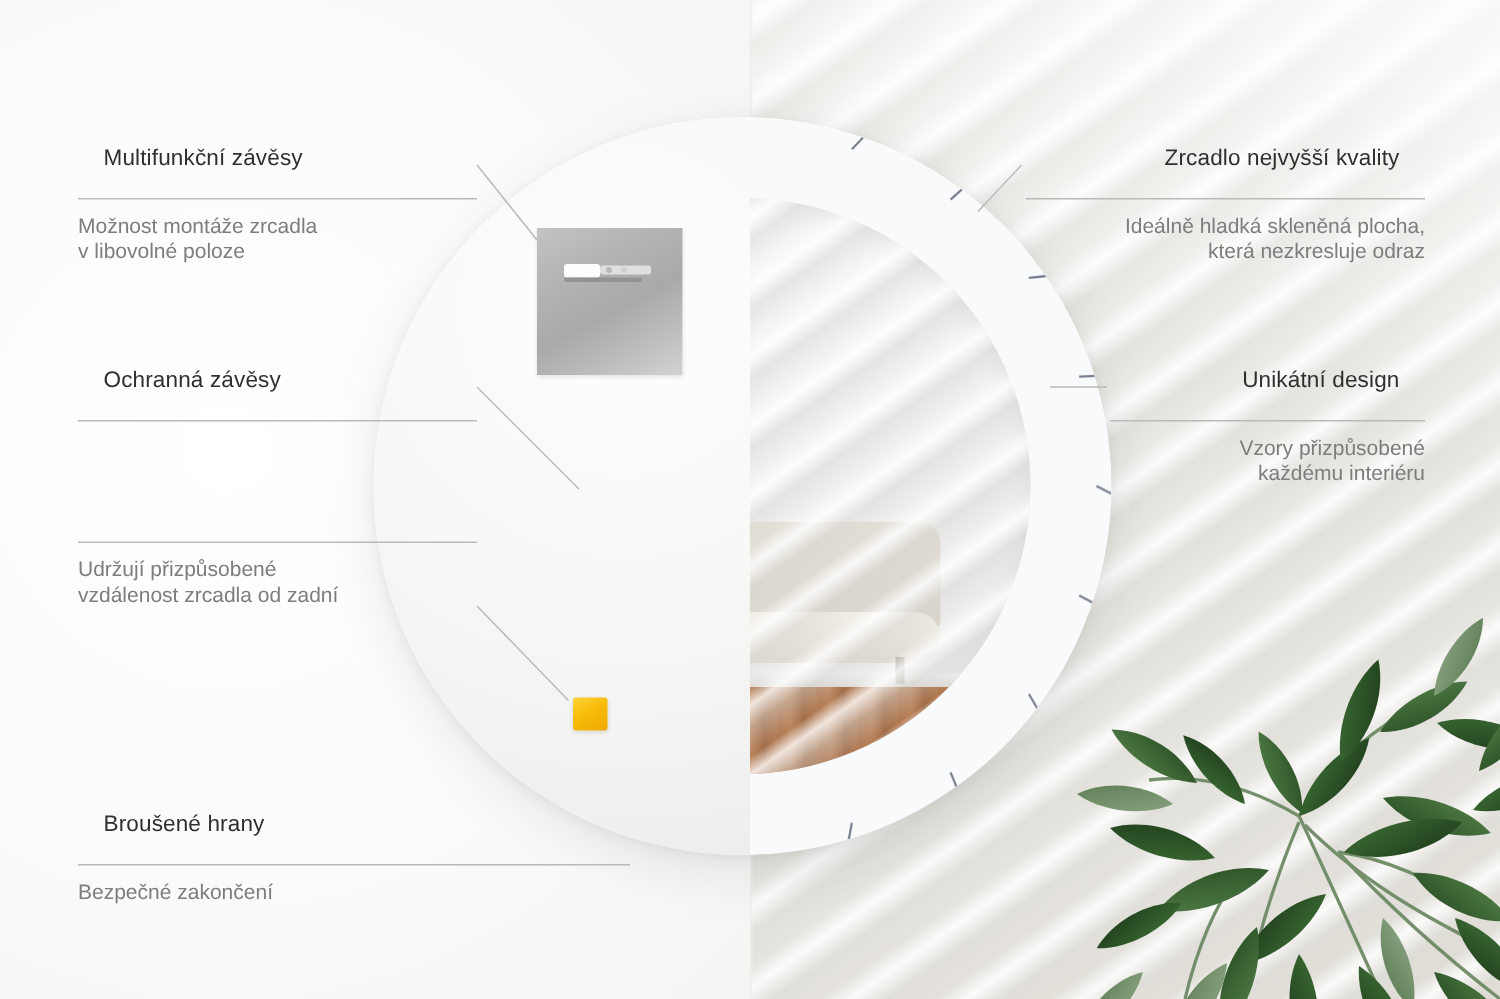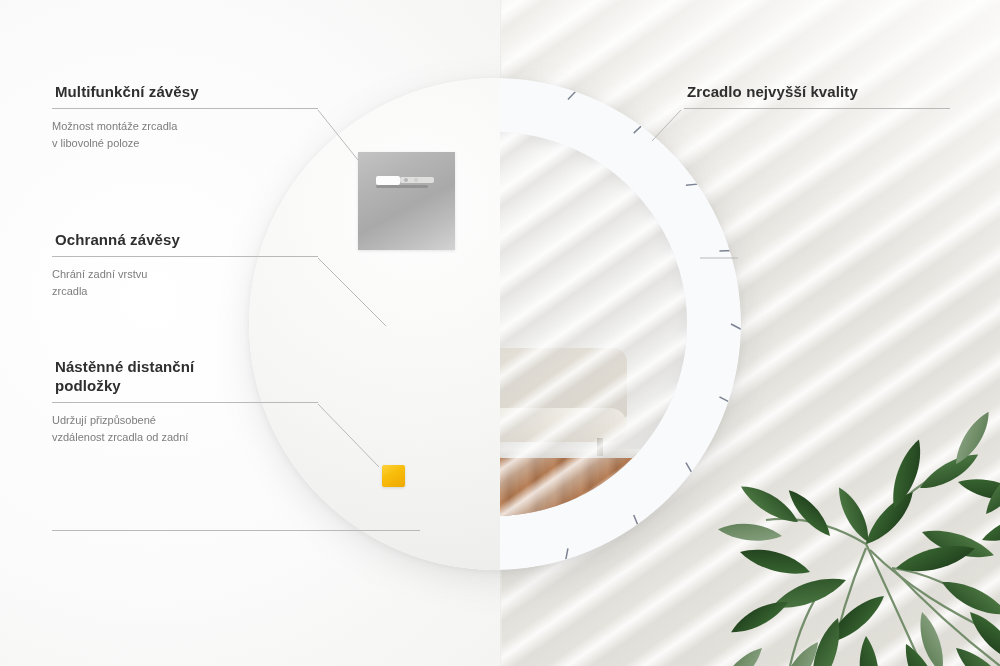--- a/index.html
+++ b/index.html
@@ -79,25 +79,25 @@
     background:linear-gradient(152deg,#c3c3c4 0%,#b4b4b5 28%,#a9a9aa 55%,#bdbdbe 78%,#d3d3d3 100%);
     box-shadow:0 1px 3px rgba(0,0,0,0.10);}
   .hanger-bracket{position:absolute;left:18px;top:22px;width:58px;height:17px;}
   .hanger-bracket svg{display:block;}
   .pad{position:absolute;left:382px;top:465px;width:23px;height:22px;
     background:linear-gradient(150deg,#fdd33a 0%,#f8bd0b 42%,#eea800 100%);
     border-radius:2px;box-shadow:0 1px 3px rgba(0,0,0,0.13);}
 
   
   .lbl{position:absolute;}
-  .lbl h3{margin:3px;font-size:15px;font-weight:bold;color:#2f2f2f;letter-spacing:.1px;
+  .lbl h3{margin:17px;font-size:15px;font-weight:normal;color:#2f2f2f;letter-spacing:.1px;
           line-height:19px;}
   .lbl .rule{height:1px;background:#b9b9b9;margin:7px 0 9px 0;}
-  .lbl p{margin:0;font-size:11px;color:#7d7d7d;line-height:17px;font-weight:400;}
-  .lbl.right{text-align:left;}
+  .lbl p{margin:0;font-size:14px;color:#7d7d7d;line-height:17px;font-weight:400;}
+  .lbl.right{text-align:right;}
 
   
   .leaders{position:absolute;left:0;top:0;width:1000px;height:666px;}
 </style>
 </head>
 <body>
 
 <div id="stage">
 
   <div class="bg-left"></div>
@@ -229,47 +229,53 @@
     <div class="rule"></div>
     <p>
       <span>Možnost montáže zrcadla</span><br>
       <span>v libovolné poloze</span>
     </p>
   </div>
 
   <div class="lbl" style="left:52px;top:227px;width:266px">
     <h3>Ochranná závěsy</h3>
     <div class="rule"></div>
-    <p>
-      <span>Chrání zadní vrstvu</span><br>
-      <span>zrcadla</span>
-    </p>
   </div>
 
   <div class="lbl" style="left:52px;top:354px;width:266px">
-    <h3>
-      <span>Nástěnné distanční</span><br>
-      <span>podložky</span>
-    </h3>
     <div class="rule"></div>
     <p>
       <span>Udržují přizpůsobené</span><br>
       <span>vzdálenost zrcadla od zadní</span>
     </p>
   </div>
 
   <div class="lbl" style="left:52px;top:523px;width:368px">
-    <div class="rule"></div>
+    <h3>Broušené hrany</h3>
+    <div class="rule"></div>
+    <p>Bezpečné zakončení</p>
   </div>
 
   <div class="lbl right" style="left:684px;top:79px;width:266px">
     <h3>Zrcadlo nejvyšší kvality</h3>
     <div class="rule"></div>
-  </div>
-
+    <p>
+      <span>Ideálně hladká skleněná plocha,</span><br>
+      <span>která nezkresluje odraz</span>
+    </p>
+  </div>
+
+  <div class="lbl right" style="left:740px;top:227px;width:210px">
+    <h3>Unikátní design</h3>
+    <div class="rule"></div>
+    <p>
+      <span>Vzory přizpůsobené</span><br>
+      <span>každému interiéru</span>
+    </p>
+  </div>
 
   <div class="plant">
     <svg width="330" height="330" viewBox="0 0 330 330">
       <defs>
         <linearGradient id="lfA" x1="0" y1="0" x2="1" y2="1">
           <stop offset="0%" stop-color="#3c6b34"></stop>
             <stop offset="100%" stop-color="#1e3c1b"></stop>
         </linearGradient>
         <linearGradient id="lfB" x1="0" y1="1" x2="1" y2="0">
           <stop offset="0%" stop-color="#2a4f25"></stop>

